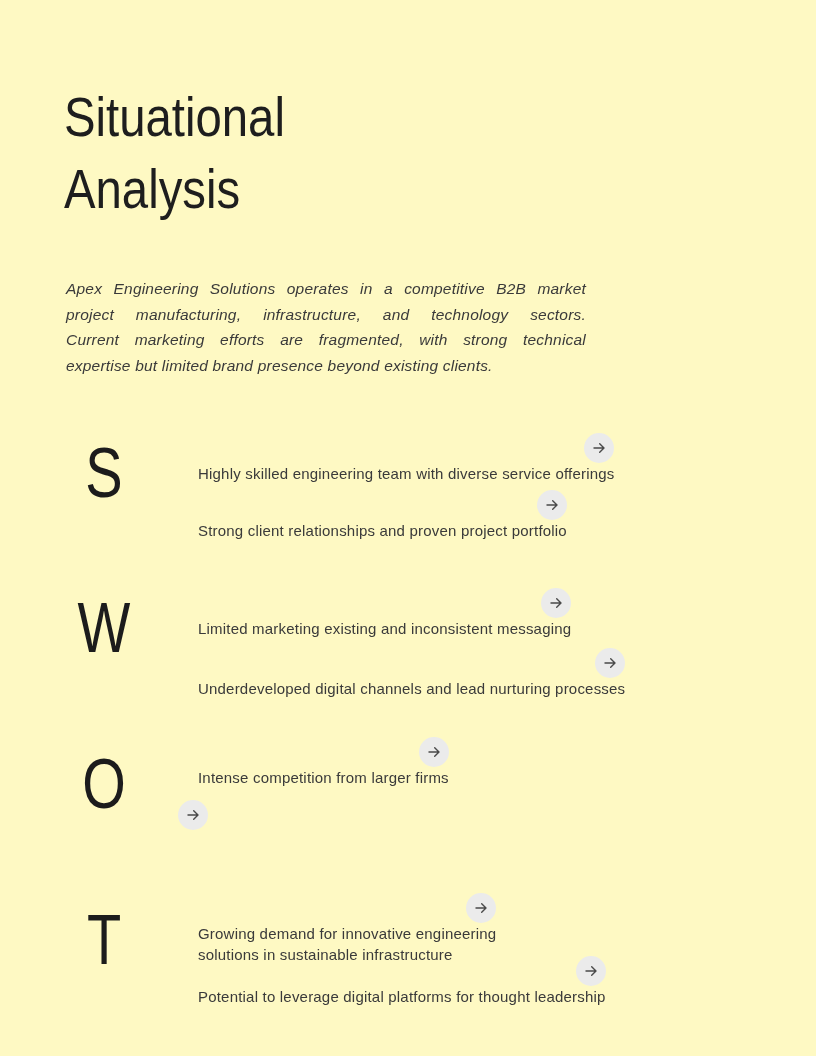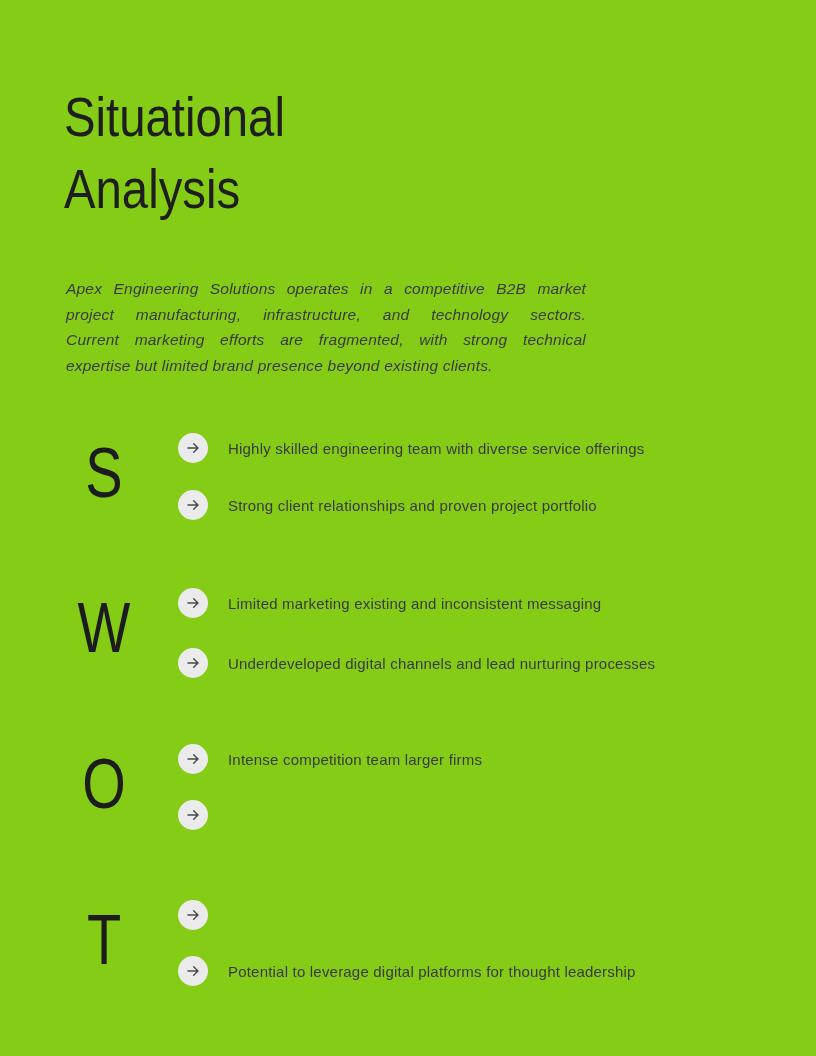--- a/index.html
+++ b/index.html
@@ -3,21 +3,21 @@
 <meta charset="utf-8">
 <style>
   * { margin: 0; padding: 0; box-sizing: border-box; }
   html, body { background: #ffffff; }
   body { font-family: "Liberation Sans", sans-serif; }
 
   .page {
     position: relative;
     width: 816px;
     height: 1056px;
-    background: #84cc16;
+    background: #fef9c3;
     overflow: hidden;
     margin: 0 auto;
   }
 
   
   .page-title {
     position: absolute;
     left: 64px;
     top: 81px;
     font-size: 55px;
@@ -66,21 +66,22 @@
     transform: scaleX(0.8);
     transform-origin: center;
     white-space: nowrap;
   }
 
   
   .swot-row {
     position: absolute;
     left: 178px;
     display: flex;
-    align-items: center;
+    align-items: flex-end;
+    flex-direction: column;
   }
   .swot-row.single { height: 30px; }
   .swot-row.double { height: 44px; }
 
   .arrow-circle {
     flex: 0 0 auto;
     width: 30px;
     height: 30px;
     border-radius: 50%;
     background: #ebebeb;
@@ -166,40 +167,44 @@
 
   <div class="swot-letter" style="top:749px">O</div>
 
   <div class="swot-row double" style="top:737px">
     <span class="arrow-circle">
       <svg width="16" height="16" viewBox="0 0 16 16">
           <path d="M3 8 H12.5 M8.7 3.8 L13 8 L8.7 12.2" fill="none" stroke="#4a4a4a" stroke-width="1.4" stroke-linecap="round" stroke-linejoin="round"></path>
         </svg>
     </span>
     <span class="row-text">
-      <span class="row-line">Intense competition team larger firms</span>
+      <span class="row-line">Intense competition from larger firms</span>
     </span>
   </div>
 
   <div class="swot-row single" style="top:800px">
     <span class="arrow-circle">
       <svg width="16" height="16" viewBox="0 0 16 16">
           <path d="M3 8 H12.5 M8.7 3.8 L13 8 L8.7 12.2" fill="none" stroke="#4a4a4a" stroke-width="1.4" stroke-linecap="round" stroke-linejoin="round"></path>
         </svg>
     </span>
   </div>
 
   <div class="swot-letter" style="top:905px">T</div>
 
   <div class="swot-row double" style="top:893px">
     <span class="arrow-circle">
       <svg width="16" height="16" viewBox="0 0 16 16">
           <path d="M3 8 H12.5 M8.7 3.8 L13 8 L8.7 12.2" fill="none" stroke="#4a4a4a" stroke-width="1.4" stroke-linecap="round" stroke-linejoin="round"></path>
         </svg>
     </span>
+    <span class="row-text">
+      <span class="row-line">Growing demand for innovative engineering</span>
+      <span class="row-line">solutions in sustainable infrastructure</span>
+    </span>
   </div>
 
   <div class="swot-row single" style="top:956px">
     <span class="arrow-circle">
       <svg width="16" height="16" viewBox="0 0 16 16">
           <path d="M3 8 H12.5 M8.7 3.8 L13 8 L8.7 12.2" fill="none" stroke="#4a4a4a" stroke-width="1.4" stroke-linecap="round" stroke-linejoin="round"></path>
         </svg>
     </span>
     <span class="row-text">
       <span class="row-line">Potential to leverage digital platforms for thought leadership</span>

